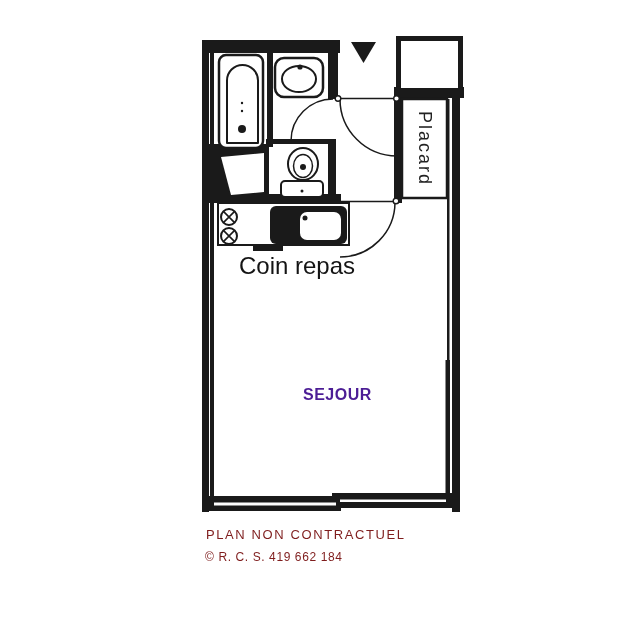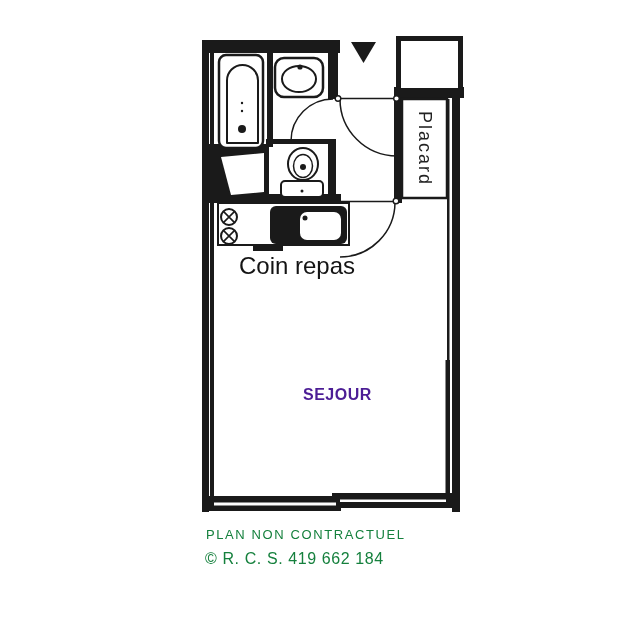--- a/index.html
+++ b/index.html
@@ -22,29 +22,29 @@
   }
   .label-coin-repas{
     left:220px;top:252px;
     font-size:24px;color:#141414;margin-left:19px;
   }
   .label-sejour{
     left:303px;top:358px;
     font-size:16px;font-weight:bold;letter-spacing:0.5px;color:#4c1d95;margin-top:28px;
   }
   .caption{
-    position:absolute;color:#15803d;
+    position:absolute;color:#7f1d1d;
   }
   .caption-disclaimer{
     left:206px;top:527px;
     font-size:13px;letter-spacing:1.6px;
   }
   .caption-rcs{
     left:205px;top:550px;
-    font-size:16px;letter-spacing:0.6px;
+    font-size:12px;letter-spacing:0.6px;
   }
 </style>
 </head>
 <body>
 
 <div class="page">
 
   <svg class="plan-svg" viewBox="0 0 640 640">
     <g fill="#1a1a1a" stroke="none">
 

